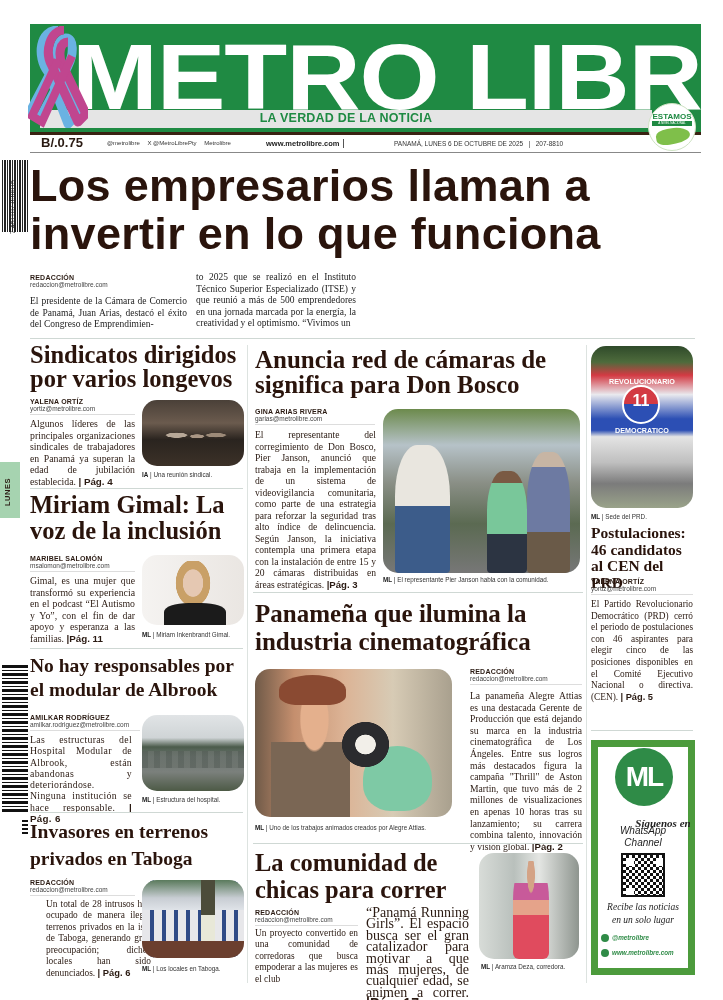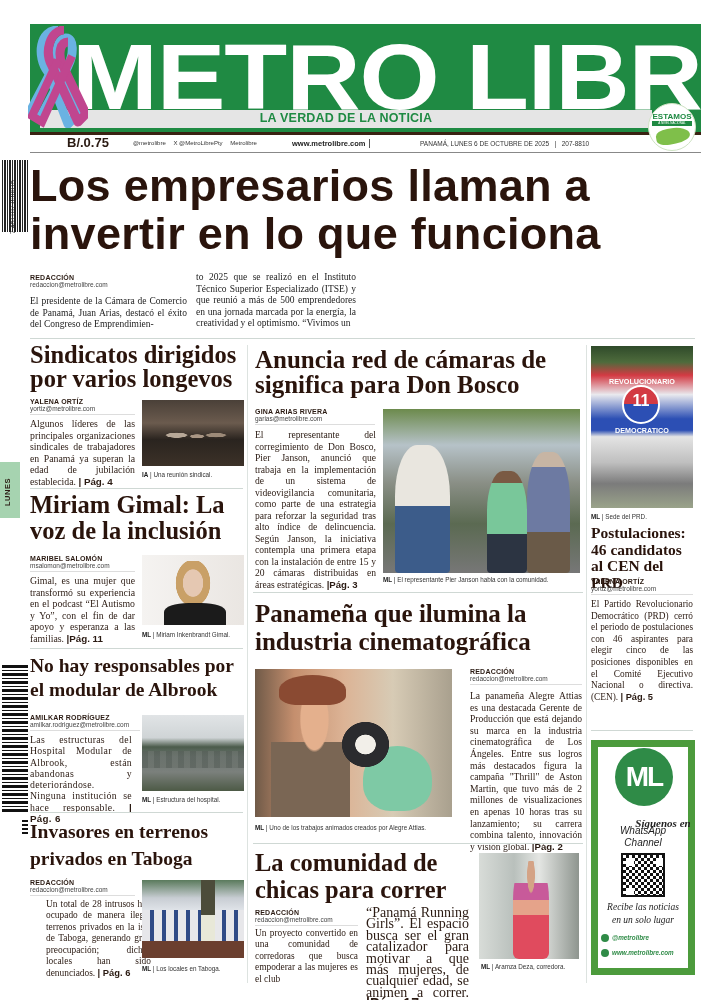--- a/index.html
+++ b/index.html
@@ -13,21 +13,21 @@
   .masthead .tagline { position: absolute; left: 0; right: 0; top: 1px; text-align: center; font-family: "Liberation Sans", sans-serif; font-weight: bold; font-size: 12.5px; color: #1f8a43; letter-spacing: 0.2px; }
   .ribbon { position: absolute; left: 28px; top: 26px; width: 60px; height: 102px; }
   .masthead-rule { position: absolute; left: 30px; top: 132px; width: 671px; height: 3px; background: #3a2212; }
 
   .estamos { position: absolute; left: 648px; top: 103px; width: 48px; height: 48px; }
   .estamos .circle { position: absolute; inset: 0; border-radius: 50%; background: #fff; border: 1px solid #cfe3c4; }
   .estamos .t1 { position: absolute; left: 3px; top: 9px; width: 42px; text-align: center; font-family: "Liberation Sans", sans-serif; font-weight: bold; font-size: 8px; color: #1f8a43; }
   .estamos .t2 { position: absolute; left: 4px; top: 18px; width: 40px; height: 5px; background: #1f8a43; color: #fff; font-size: 3px; line-height: 5px; text-align: center; font-family: "Liberation Sans", sans-serif; }
   .estamos .map { position: absolute; left: 8px; top: 25px; width: 34px; height: 16px; background: #7fbf4a; border-radius: 40% 60% 50% 40%; transform: rotate(-10deg); }
 
-  .infobar { position: absolute; left: 40px; top: 137px; width: 671px; height: 15px; font-family: "Liberation Sans", sans-serif; text-decoration: underline; }
+  .infobar { position: absolute; left: 14px; top: 137px; width: 671px; height: 15px; font-family: "Liberation Sans", sans-serif; text-decoration: underline; }
   .infobar .price { position: absolute; left: 27px; top: -2px; font-size: 13px; font-weight: bold; color: #2a1a12; }
   .infobar .social { position: absolute; left: 93px; top: 3px; font-size: 6px; color: #333; white-space: nowrap; }
   .infobar .social span { margin-right: 6px; }
   .infobar .web { position: absolute; left: 252px; top: 2px; font-size: 7.5px; font-weight: bold; color: #222; padding-right: 3px; border-right: 1px solid #555; }
   .infobar .date { position: absolute; left: 380px; top: 3px; font-size: 6.5px; color: #333; white-space: nowrap; }
   .infobar-rule { position: absolute; left: 30px; top: 152px; width: 671px; height: 1px; background: #888; }
 
   
   .barcode-top { position: absolute; left: 2px; top: 160px; width: 26px; height: 72px;
     background: repeating-linear-gradient(90deg, #222 0 1px, #fff 1px 2px, #222 2px 4px, #fff 4px 5px); }
@@ -47,21 +47,21 @@
   .byline .email { display: block; font-size: 6.5px; color: #444; border-bottom: 1px solid #ddd; padding-bottom: 2px; }
   .lead-cols { position: absolute; left: 30px; top: 272px; width: 665px; height: 60px; }
   .lead-cols .col { position: absolute; top: 0; font-family: "Liberation Serif", serif; font-size: 9.5px; line-height: 11.5px; color: #222; text-align: justify; }
   .pag { font-family: "Liberation Sans", sans-serif; font-weight: bold; color: #2a1a12; }
 
   .hrule { position: absolute; height: 1px; background: #cfd8d4; }
   .vrule { position: absolute; width: 1px; background: #dde3e0; }
 
   .sec-head { position: absolute; font-family: "Liberation Serif", serif; font-weight: bold; color: #2a140c; }
   .body-txt { position: absolute; font-family: "Liberation Serif", serif; color: #2a1a12; text-align: justify; }
-  .photo { position: absolute; overflow: hidden; }
+  .photo { position: absolute; overflow: hidden; border-radius: 15px; }
   .caption { position: absolute; font-family: "Liberation Sans", sans-serif; font-size: 6.3px; color: #333; white-space: nowrap; }
   .caption b { color: #1a1a1a; }
 
   
   .ph-sindicatos { background: linear-gradient(180deg, #4a4038 0%, #6b5b4e 35%, #2a241f 60%, #3c3128 100%); }
   .ph-sindicatos::after { content:""; position:absolute; left:10%; top:40%; width:80%; height:35%; background: radial-gradient(ellipse at 30% 40%, #b7a898 0 12%, transparent 14%), radial-gradient(ellipse at 55% 45%, #a99684 0 10%, transparent 12%), radial-gradient(ellipse at 78% 40%, #9c8a78 0 10%, transparent 12%); }
   .ph-janson { background: linear-gradient(180deg, #6c8a4c 0%, #b6c2c8 22%, #8a8f86 45%, #5b6a52 70%, #777 100%); }
   .ph-janson .p1 { position:absolute; left:6%; top:22%; width:28%; height:78%; background: linear-gradient(180deg, #e9e6df 0 48%, #3c5c8a 48% 100%); border-radius: 40% 40% 4px 4px; }
   .ph-janson .p2 { position:absolute; left:53%; top:38%; width:20%; height:62%; background: linear-gradient(180deg, #7a5a44 0 12%, #79c79a 12% 62%, #2c3442 62% 100%); border-radius: 40% 40% 4px 4px; }
   .ph-janson .p3 { position:absolute; left:73%; top:26%; width:22%; height:74%; background: linear-gradient(180deg, #c7b5a4 0 12%, #6d7aa2 12% 66%, #6a5a48 66% 100%); border-radius: 40% 40% 4px 4px; }

